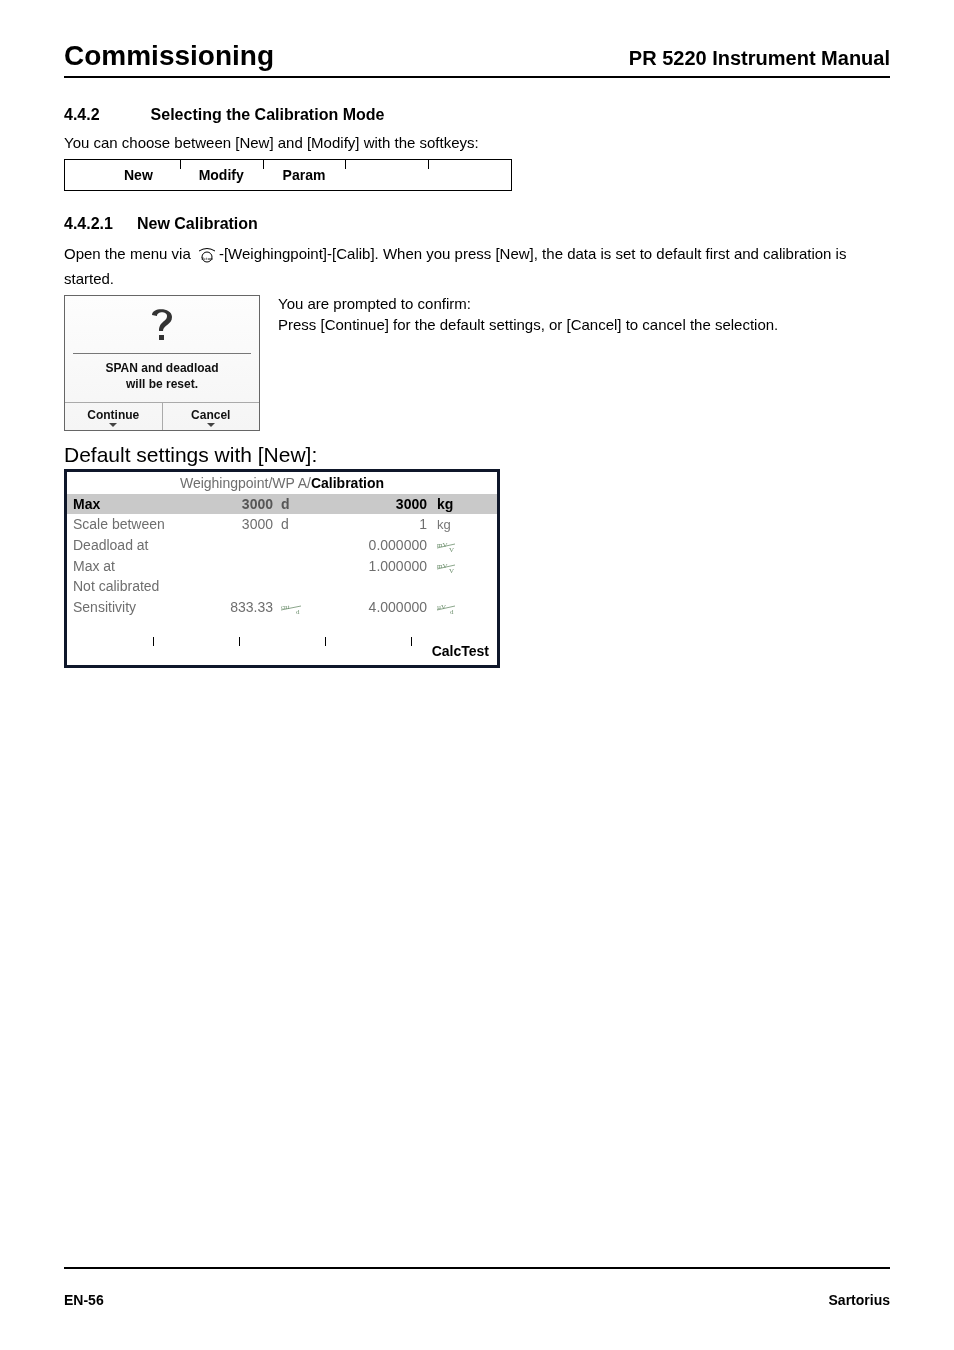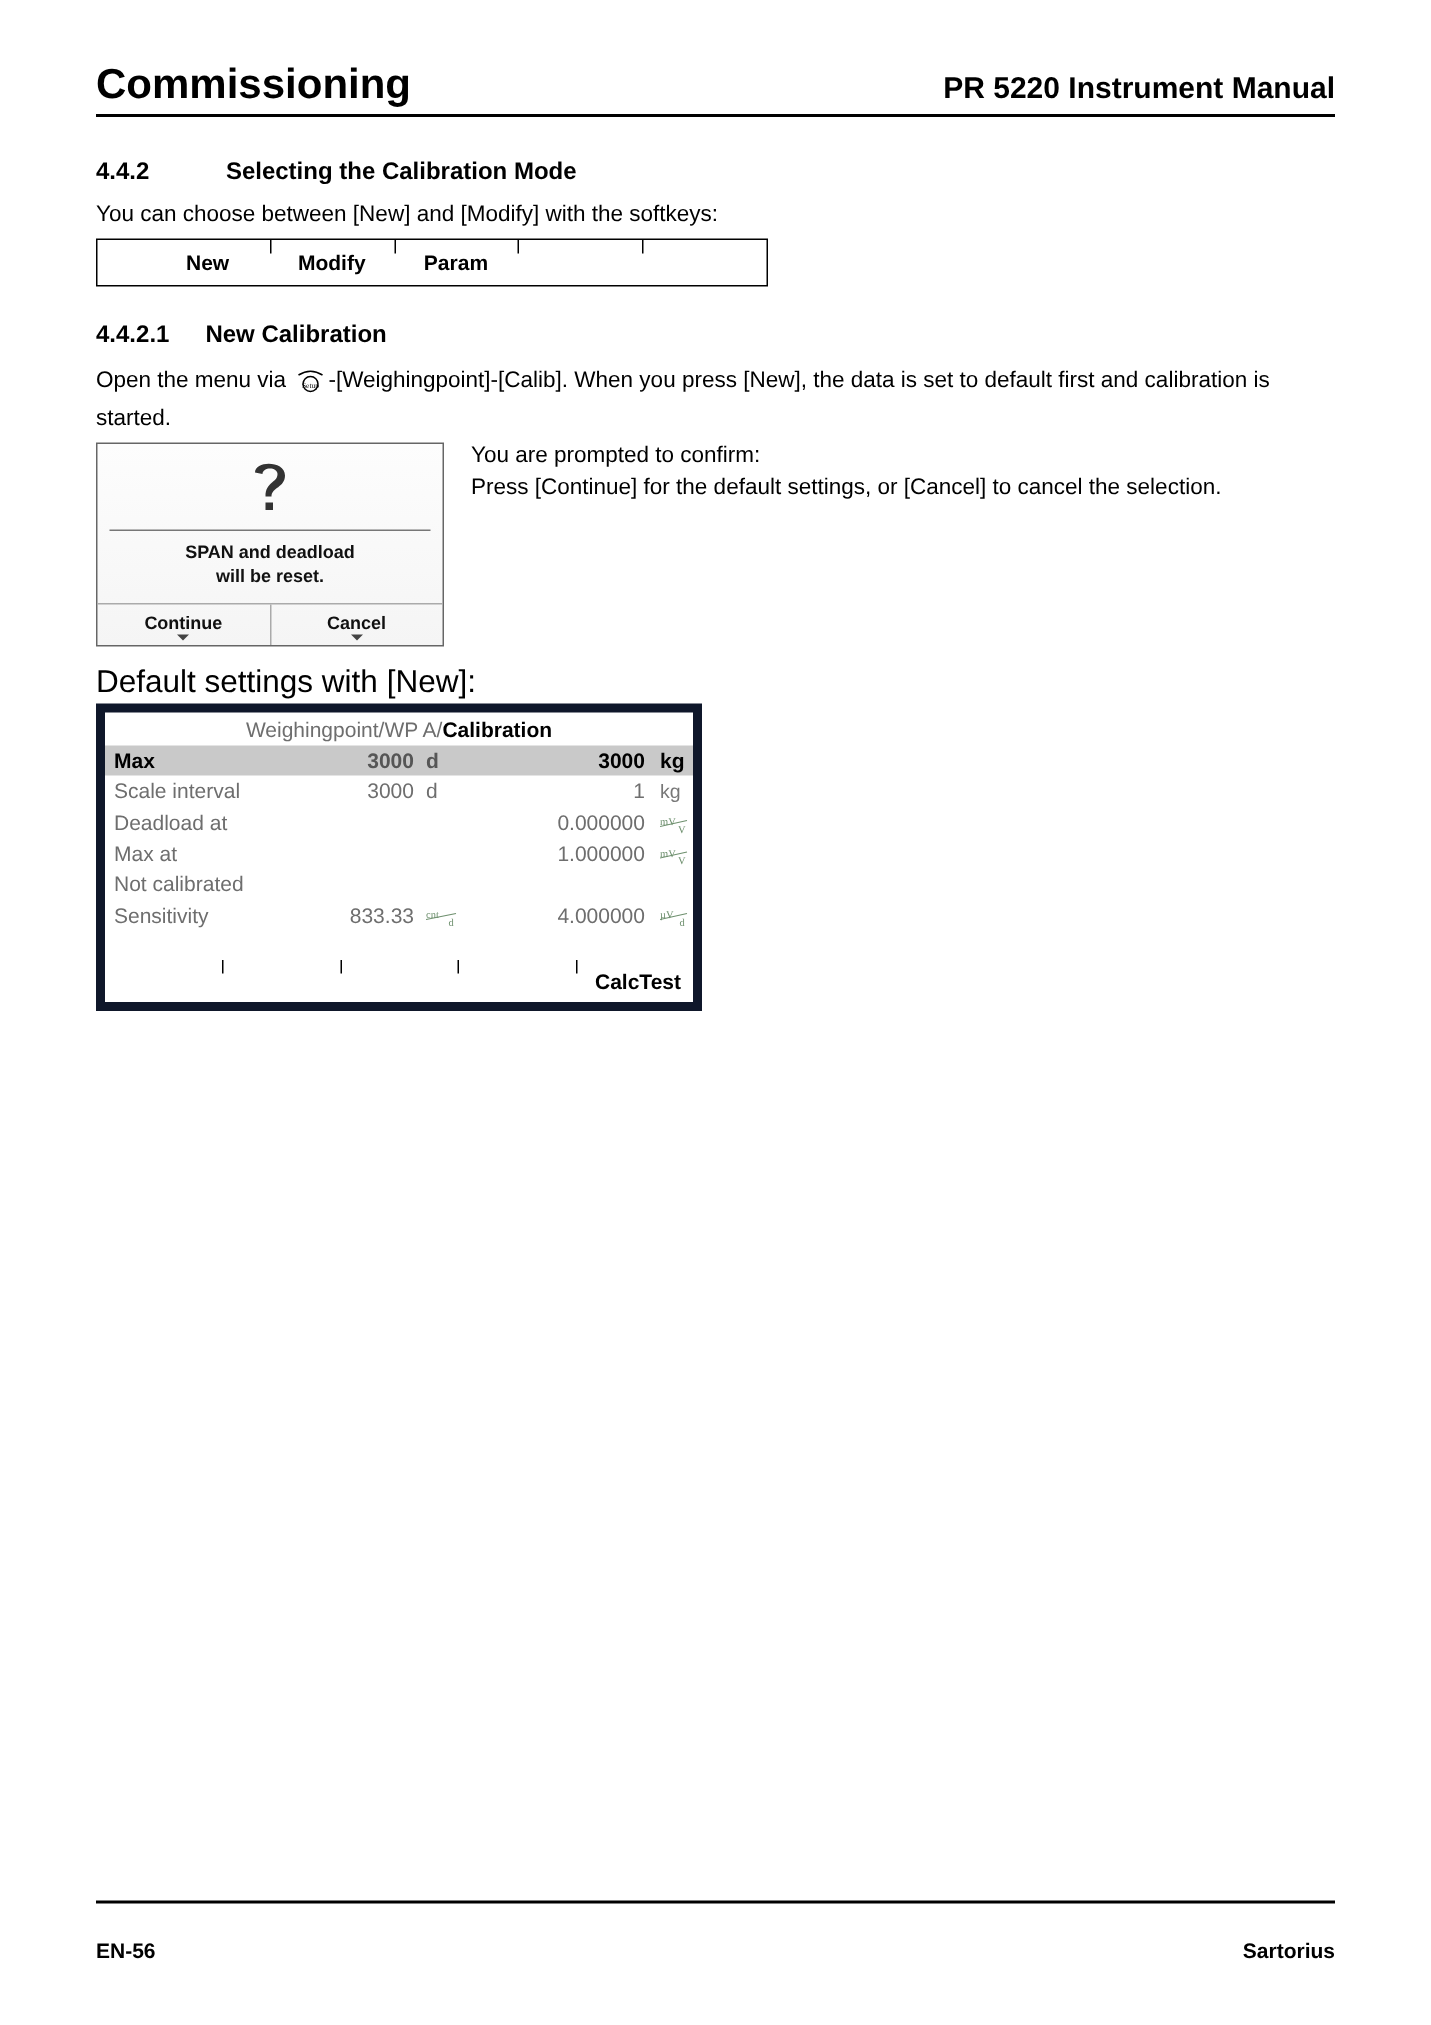--- a/index.html
+++ b/index.html
@@ -86,21 +86,21 @@
   }
   
   .with-aside {
     display: flex;
     gap: 18px;
     align-items: flex-start;
     margin-top: 4px;
     margin-bottom: 12px;
   }
   .dialog {
-    width: 232px;
+    width: 196px;
     border: 1px solid #666;
     background: linear-gradient(#fdfdfd, #f5f5f5);
   }
   .dialog-top {
     height: 58px;
     display: flex;
     align-items: center;
     justify-content: center;
     border-bottom: 1px solid #777;
     margin: 0 8px;
@@ -142,22 +142,22 @@
   .aside-texts p { margin: 0 0 4px 0; font-size: 15px; }
 
   .defaults-label {
     font-size: 21px;
     margin-top: 10px;
     margin-bottom: 2px;
   }
 
   
   .cal-table {
-    width: 404px;
-    border: 6px solid #0f172a;
+    width: 436px;
+    border: 3px solid #0f172a;
   }
   .cal-title {
     text-align: center;
     font-size: 14px;
     color: #6e6e6e;
     padding: 3px 0;
   }
   .cal-title .strong { color:#000; font-weight: bold; }
   .cal-row {
     display: grid;
@@ -291,21 +291,21 @@
 
     <div class="cal-row header">
       <span class="col1 lbl">Max</span>
       <span class="col2" style="color:#565656">3000</span>
       <span class="col3" style="color:#565656">d</span>
       <span class="col4">3000</span>
       <span class="col5">kg</span>
     </div>
 
     <div class="cal-row">
-      <span class="col1 lbl">Scale interval</span>
+      <span class="col1 lbl">Scale between</span>
       <span class="col2 lbl">3000</span>
       <span class="col3 lbl">d</span>
       <span class="col4 lbl">1</span>
       <span class="col5 unit-txt">kg</span>
     </div>
 
     <div class="cal-row">
       <span class="col1 lbl">Deadload at</span>
       <span class="col2"></span>
         <span class="col3"></span>

